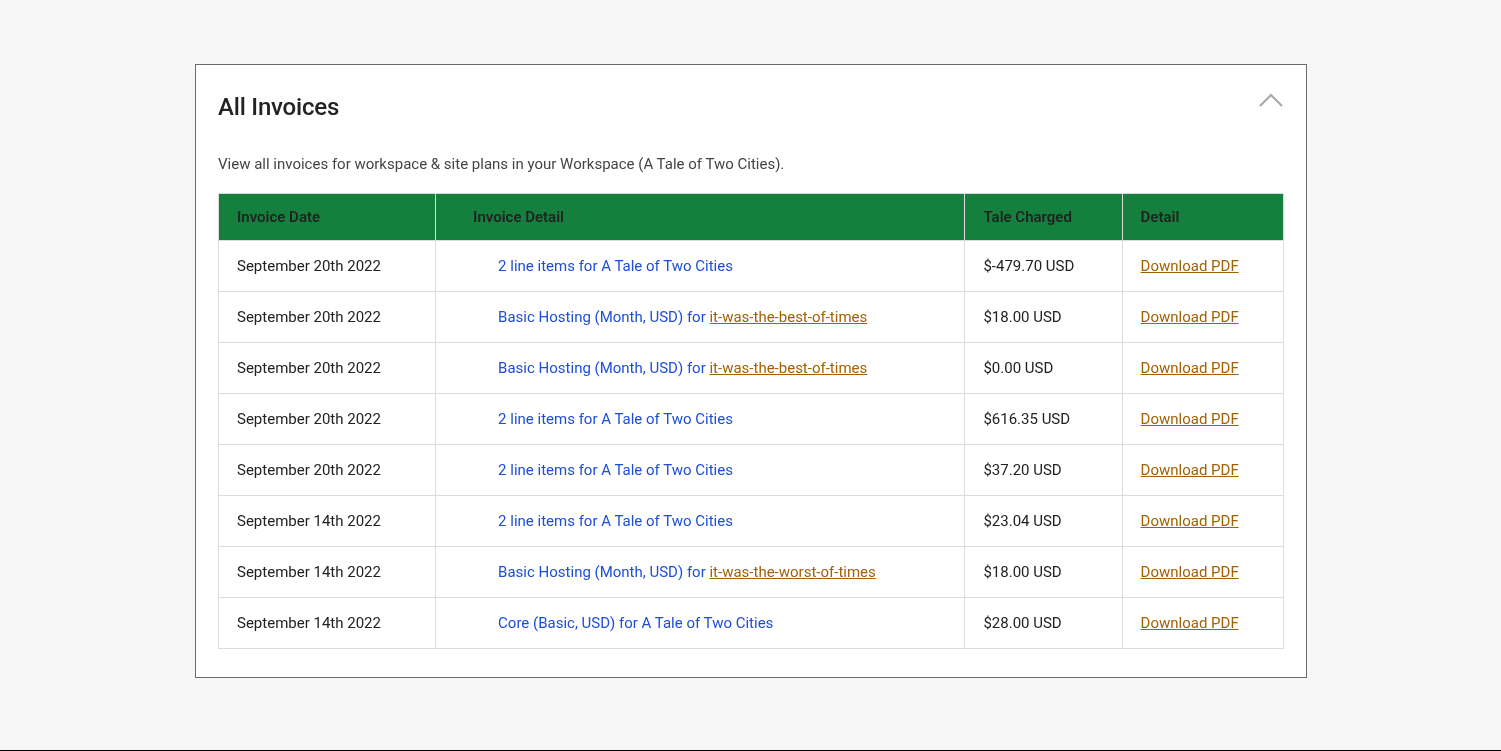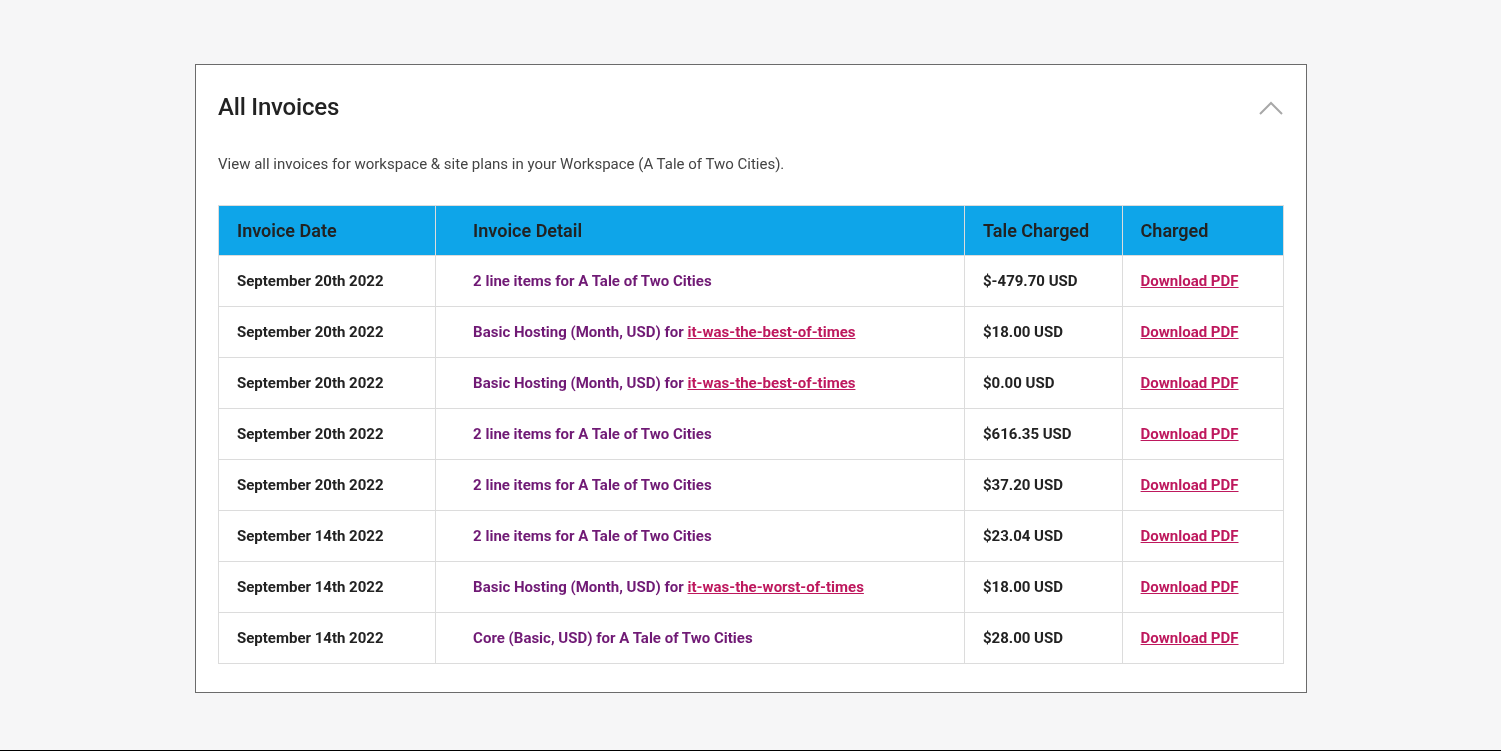--- a/index.html
+++ b/index.html
@@ -16,69 +16,68 @@
     left: 195px;
     top: 64px;
     width: 1112px;
     background: #fff;
     border: 1.5px solid #6b6b6b;
     padding: 28px 22px 28px 22px;
   }
   .card-header {
     display: flex;
     justify-content: space-between;
-    align-items: flex-end;
+    align-items: flex-start;
     margin-bottom: 34px;
   }
   .card-title {
     font-size: 24px;
     font-weight: 500;
     color: #222;
     letter-spacing: -0.2px;
   }
   .chevron {
     color: #a8a8a8;
     cursor: pointer;
   }
   .subtitle {
     font-size: 15px;
     color: #444;
-    margin-bottom: 32px;
+    margin-bottom: 20px;
   }
   table {
     width: 100%;
     border-collapse: collapse;
     font-size: 15px;
   }
   th, td {
     border: 1px solid #dcdcdc;
     padding: 16px 18px;
     text-align: left;
     color: #222;
     vertical-align: middle;
-    font-weight: bold;
   }
   th {
-    background: #0ea5e9;
+    background: #15803d;
     font-weight: 600;
-    font-size: 18px;
+    font-size: 15px;
     color: #222;
     padding: 14px 18px;
   }
   .col-date   { width: 222px; }
   .col-detail { width: 548px; padding-left: 37px; }
   .col-total  { width: 160px; }
   .col-invoice{ width: 164px; }
   .link {
-    color: #be185d;
+    color: #a16207;
     text-decoration: underline;
     cursor: pointer;
     text-align: right;
   }
-  .detail-text { color: #701a75; }
+  .detail-text { color: #1d4ed8; margin-left: 25px; }
 </style>
 </head>
 <body>
 
 <div class="card">
   <div class="card-header">
     <div class="card-title">All Invoices</div>
     <div class="chevron">
       <svg width="26" height="16" viewBox="0 0 26 16" fill="none" stroke="currentColor" stroke-width="2">
         <polyline points="2,13 13,2 24,13"></polyline>
@@ -87,21 +86,21 @@
   </div>
 
   <div class="subtitle">View all invoices for workspace &amp; site plans in your Workspace (A Tale of Two Cities).</div>
 
   <table>
     <thead>
       <tr>
         <th class="col-date">Invoice Date</th>
         <th class="col-detail">Invoice Detail</th>
         <th class="col-total">Tale Charged</th>
-        <th class="col-invoice">Charged</th>
+        <th class="col-invoice">Detail</th>
       </tr>
     </thead>
     <tbody id="invoice-body">
         <tr>
           <td class="col-date">September 20th 2022</td>
           <td class="col-detail"><span class="detail-text">2 line items for A Tale of Two Cities</span></td>
           <td class="col-total">$-479.70 USD</td>
           <td class="col-invoice"><a class="link">Download PDF</a></td>
         </tr>
         <tr>

